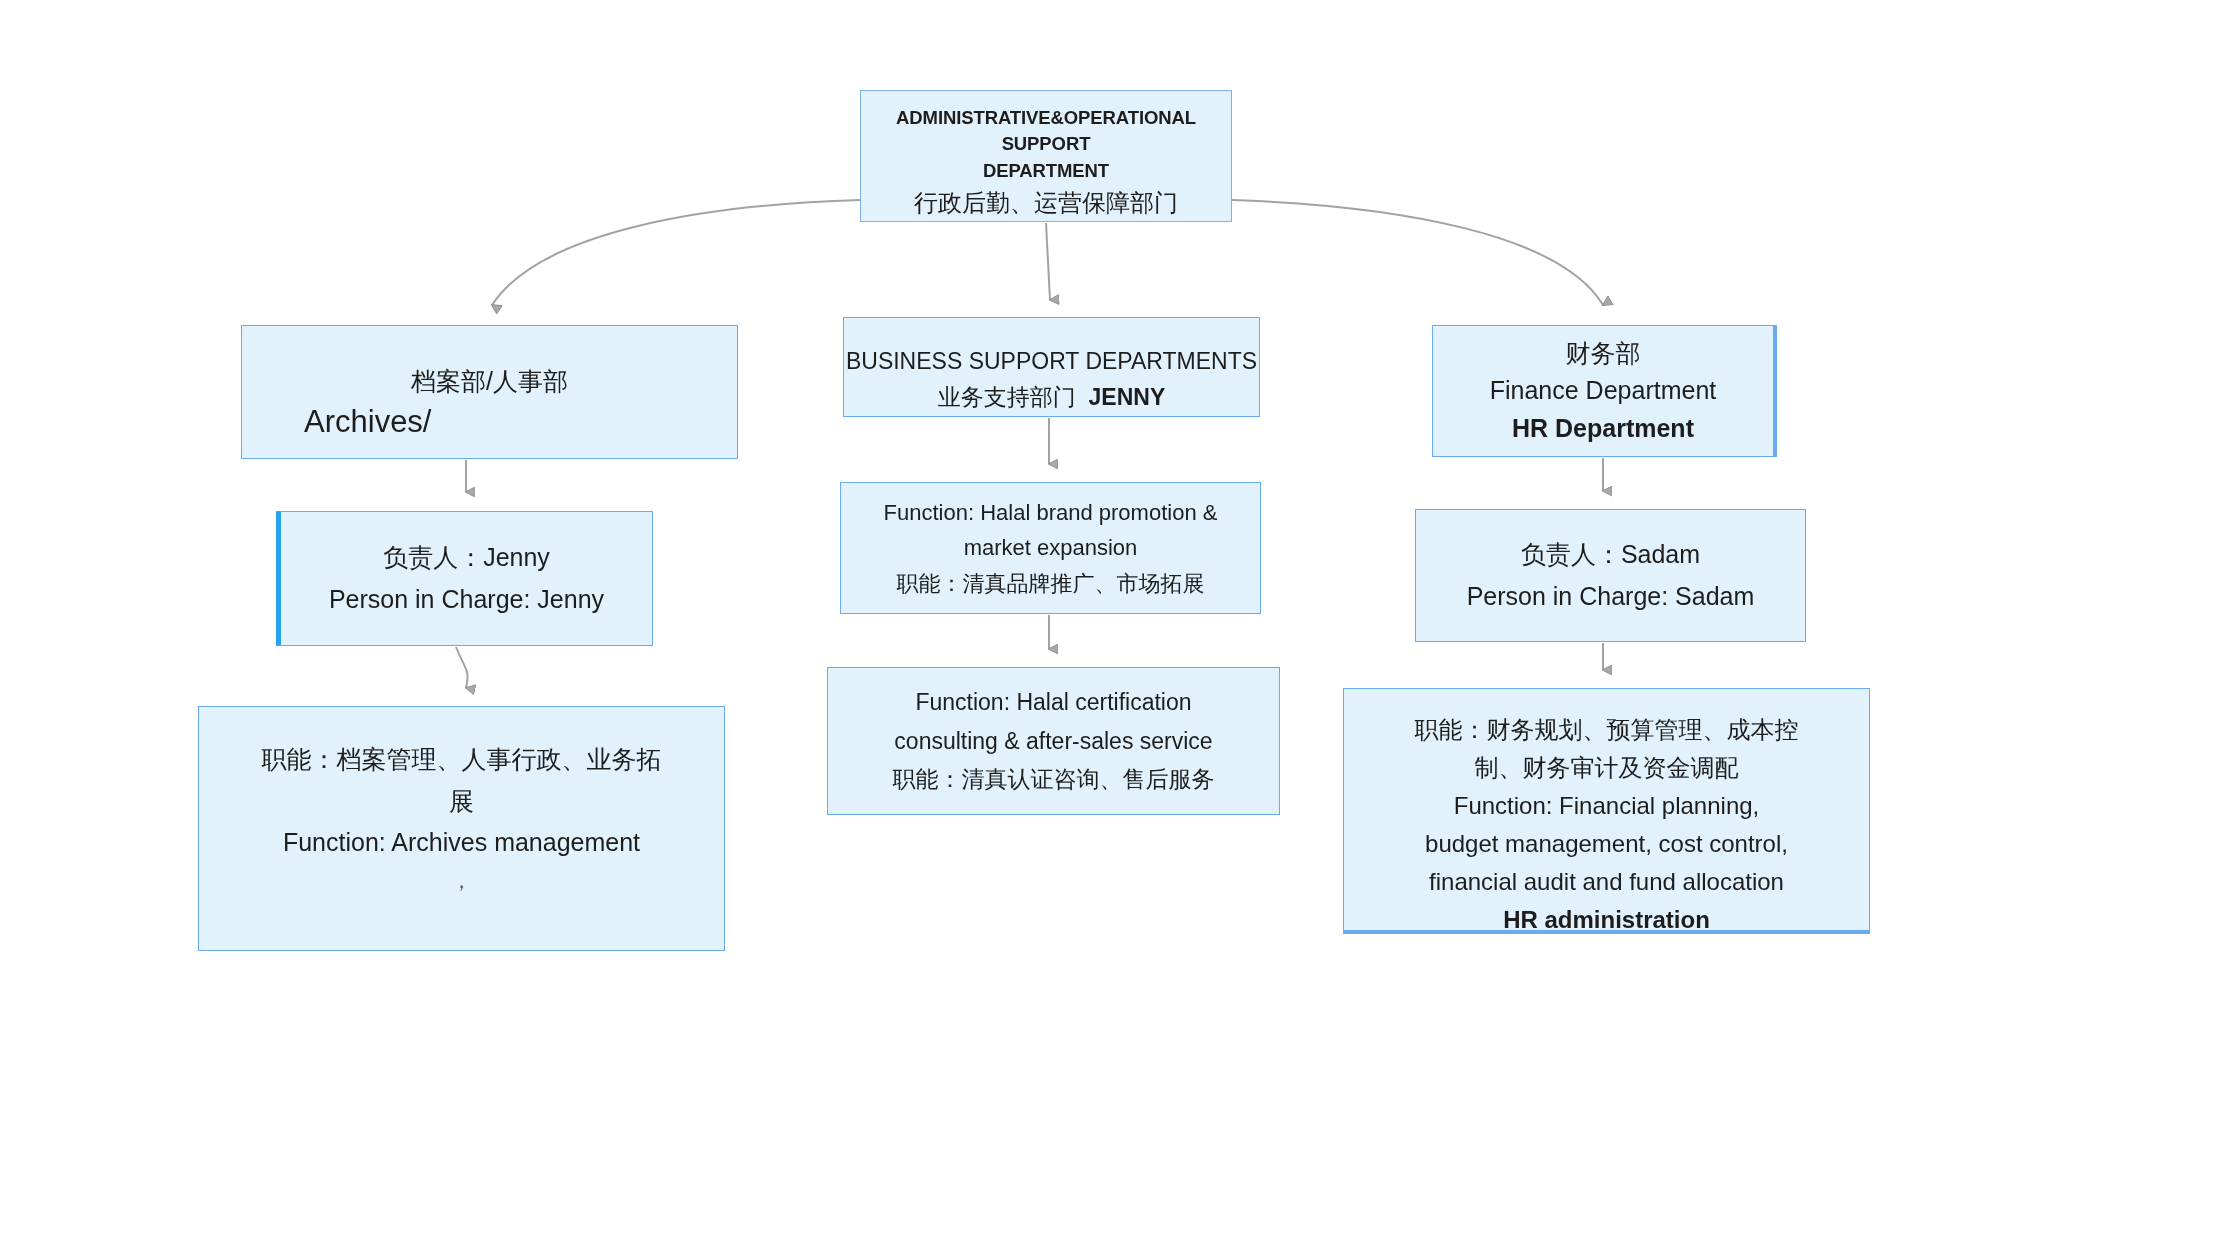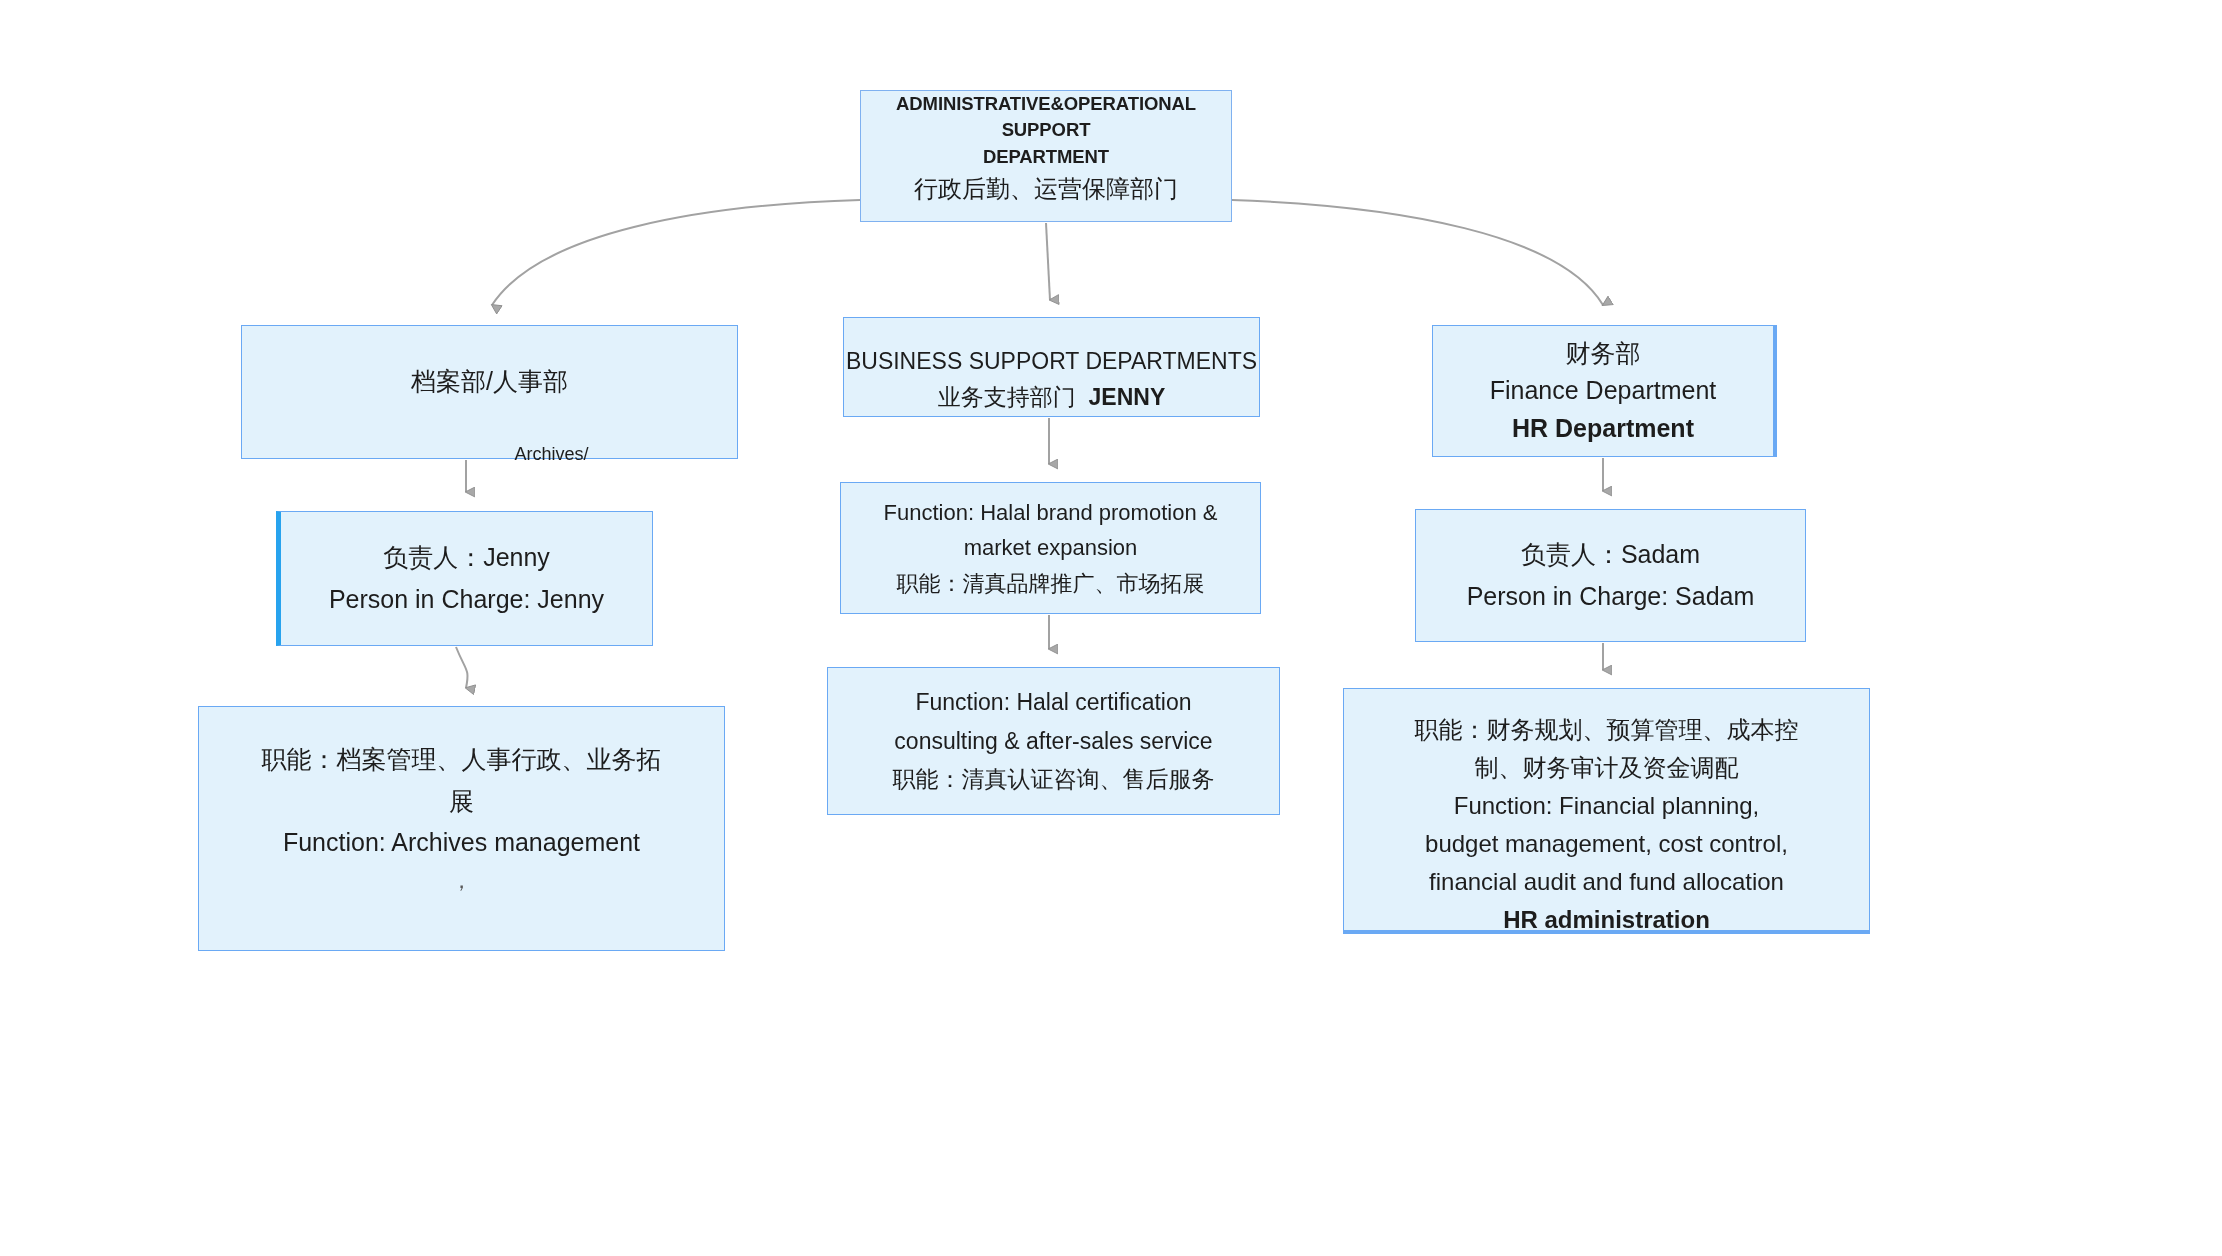--- a/index.html
+++ b/index.html
@@ -43,40 +43,41 @@
   }
   .node .ln { display: block; width: 100%; }
   .node .bold { font-weight: bold; }
 
   
   #node-root {
     left: 860px;  top: 90px;  width: 372px;  height: 132px;
     font-size: 19px;
     border-color: #7fb1f0;
     justify-content: flex-start;
+    padding-top: 14px;
   }
   #node-root .en {
     font-weight: bold;
     font-size: 18.5px;
     letter-spacing: -0.1px;
     line-height: 1.42;
   }
   #node-root .cn { font-size: 24px; margin-top: 2px; }
 
   
   #node-archives {
     left: 241px; top: 325px; width: 497px; height: 134px;
     font-size: 25px;
     align-items: flex-start;
     justify-content: flex-start;
     padding: 38px 0 0 0;
     border-color: #6aa9f4;
   }
   #node-archives .cn { text-align: center; }
-  #node-archives .en { text-align: center; padding-left: 62px; font-size: 18px; margin-top: 42px; }
+  #node-archives .en { text-align: left; padding-left: 62px; font-size: 31px; }
 
   #node-jenny {
     left: 276px; top: 511px; width: 377px; height: 135px;
     font-size: 25px;
     border-left: 5px solid #27a3ee;
   }
   #node-jenny .ln { margin: 3px 0; }
 
   #node-archives-fn {
     left: 198px; top: 706px; width: 527px; height: 245px;

